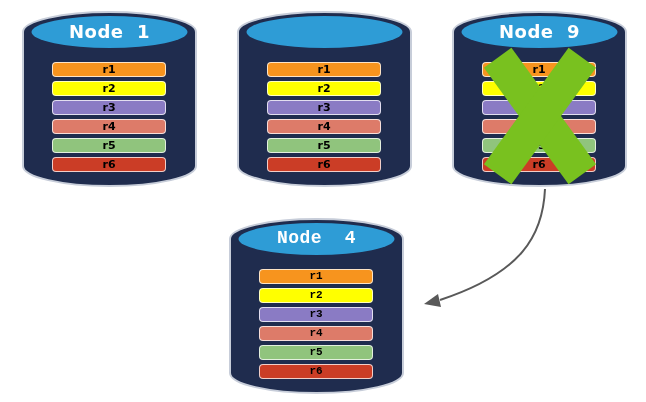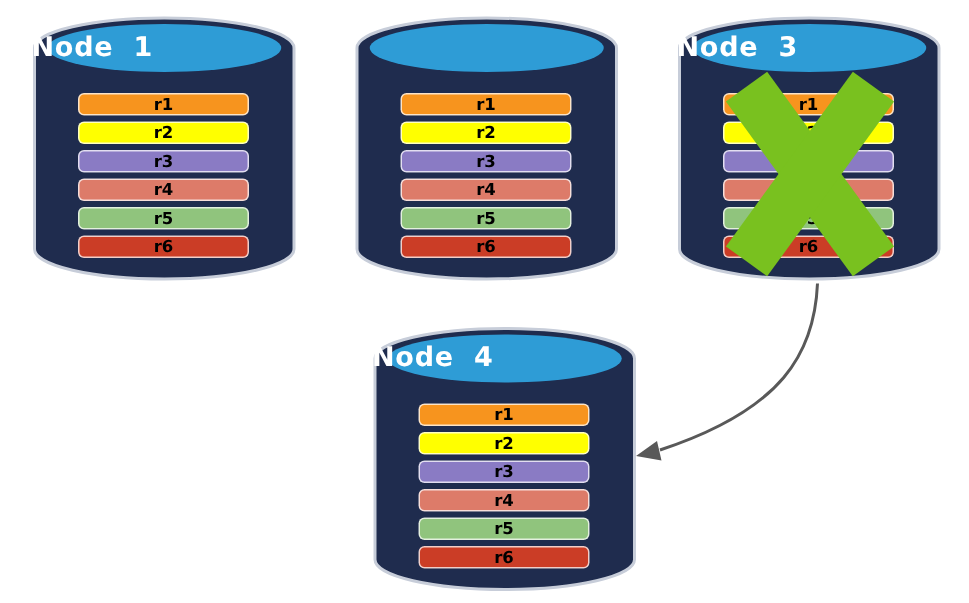--- a/index.html
+++ b/index.html
@@ -16,21 +16,21 @@
     overflow: hidden;
   }
   .node {
     position: absolute;
     width: 177px;
     height: 178px;
   }
   #node-1 { left: 21px;  top: 10px; }
   #node-2 { left: 236px; top: 10px; }
   #node-3 { left: 451px; top: 10px; }
-  #node-4 { left: 248px; top: 217px; }
+  #node-4 { left: 228px; top: 217px; font-family: Liberation Mono, monospace; }
 
   .cyl {
     position: absolute;
     left: 0; top: 0;
     width: 177px;
     height: 178px;
     display: block;
   }
   .cyl-body {
     fill: var(--cylinder-body, #1F2C4E);
@@ -38,21 +38,21 @@
     stroke-width: 2;
   }
   .cyl-top {
     fill: var(--cylinder-top, #2E9CD6);
   }
   .node-title {
     position: absolute;
     left: 0;
     top: 11px;
     width: 100%;
-    text-align: left;
+    text-align: center;
     font-size: 18px;
     font-weight: bold;
     letter-spacing: 0.5px;
     color: var(--title-text, #fff);
     white-space: pre;
   }
   .rows {
     position: absolute;
     left: 31px;
     top: 52px;
@@ -135,21 +135,21 @@
         <div class="row" style="background: rgb(144, 196, 125);">r5</div>
         <div class="row" style="background: rgb(203, 61, 38);">r6</div>
       </div>
   </div>
 
   <div class="node failed" id="node-3">
     <svg class="cyl" viewBox="0 0 177 178">
       <path class="cyl-body" d="M 2 22 A 86.5 20 0 0 1 175 22 L 175 156 A 86.5 20 0 0 1 2 156 Z"></path>
       <ellipse class="cyl-top" cx="88.5" cy="22" rx="78" ry="16"></ellipse>
     </svg>
-    <div class="node-title">Node  3</div>
+    <div class="node-title">Node  9</div>
     <div class="rows">
         <div class="row" style="background: rgb(247, 148, 30);">r1</div>
         <div class="row" style="background: rgb(255, 255, 0);">r2</div>
         <div class="row" style="background: rgb(138, 123, 196);">r3</div>
         <div class="row" style="background: rgb(221, 123, 105);">r4</div>
         <div class="row" style="background: rgb(144, 196, 125);">r5</div>
         <div class="row" style="background: rgb(203, 61, 38);">r6</div>
       </div>
     <svg class="xmark" viewBox="0 0 177 178">
       <rect x="17" y="89" width="144" height="34" transform="rotate(54 89 106)"></rect>

